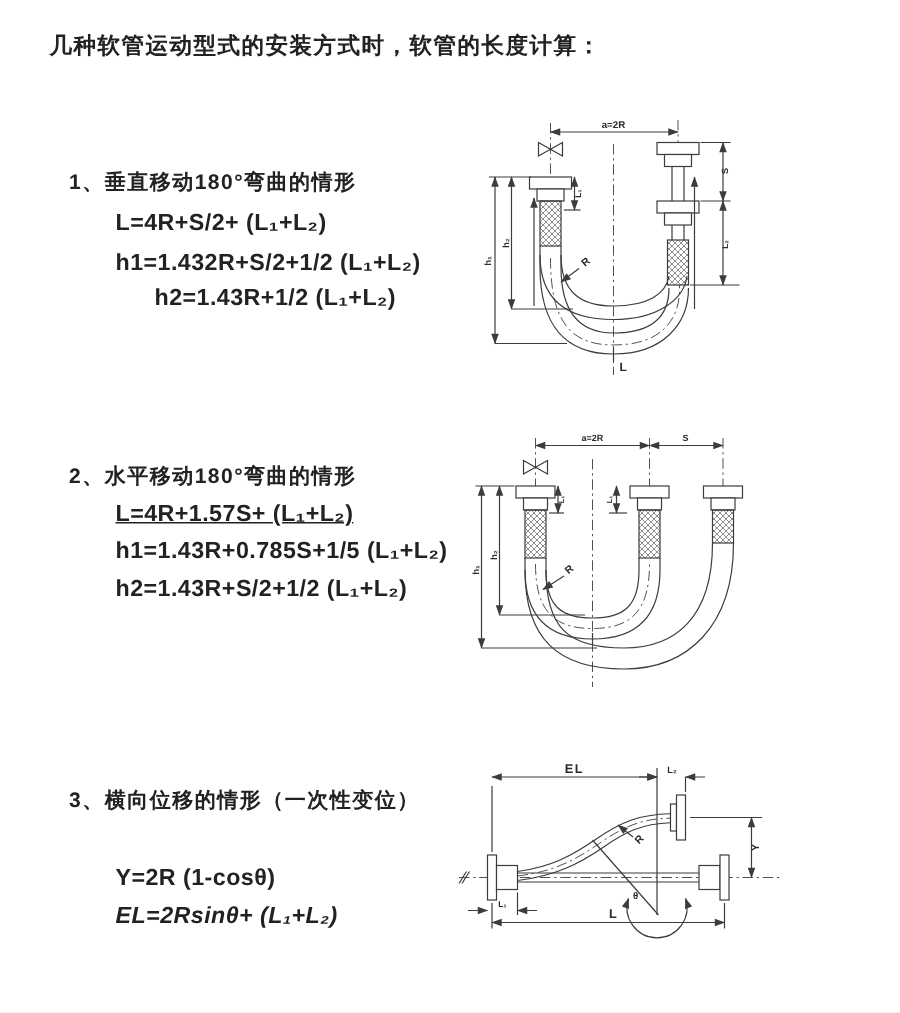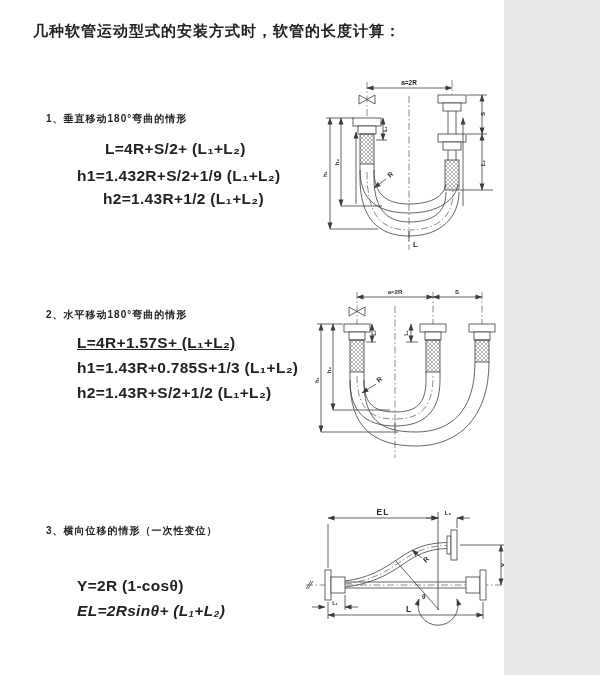--- a/index.html
+++ b/index.html
@@ -1,42 +1,42 @@
 <!DOCTYPE html>
 <html><head>
 <meta charset="utf-8">
 <style>
   html,body{margin:0;padding:0;background:#e8e8e8;}
-  .canvas{position:relative;width:504px;height:675px;background:#ffffff;overflow:hidden;
+  .canvas{position:relative;width:600px;height:675px;background:#ffffff;overflow:hidden;
           font-family:"Liberation Sans","DejaVu Sans",sans-serif;}
   .t{position:absolute;color:#222;white-space:nowrap;line-height:1;}
   .doc-title{font-size:15px;font-weight:700;letter-spacing:1px;}
-  .heading{font-size:10px;font-weight:700;letter-spacing:1px;}
+  .heading{font-size:14px;font-weight:700;letter-spacing:1px;}
   .formula{font-size:15.5px;font-weight:600;letter-spacing:0.3px;}
   svg{position:absolute;overflow:visible;}
   .lbl{font-family:"Liberation Sans","DejaVu Sans",sans-serif;fill:#2a2a2a;stroke:none;font-weight:600;}
   .draw{stroke:#3c3c3c;stroke-width:0.8;fill:none;}
   .cl{stroke-dasharray:7 2.5 1.5 2.5;stroke-width:0.6;}
   .fit{fill:#ffffff;}
 </style>
 </head>
 <body>
 
 <div class="canvas">
 
   <div class="t doc-title" style="left:33px;top:23px;">几种软管运动型式的安装方式时，软管的长度计算：</div>
 
   <div class="t heading" style="left:46px;top:114px;">1、垂直移动180°弯曲的情形</div>
-  <div class="t formula" style="left:77px;top:141px;margin-left:28px;">L=4R+S/2+ (L₁+L₂)</div>
-  <div class="t formula" style="left:77px;top:168px;">h1=1.432R+S/2+1/9 (L₁+L₂)</div>
+  <div class="t formula" style="left:77px;top:141px;">L=4R+S/2+ (L₁+L₂)</div>
+  <div class="t formula" style="left:77px;top:168px;">h1=1.432R+S/2+1/2 (L₁+L₂)</div>
   <div class="t formula" style="left:77px;top:191px;margin-left:26px;">h2=1.43R+1/2 (L₁+L₂)</div>
 
   <div class="t heading" style="left:46px;top:310px;">2、水平移动180°弯曲的情形</div>
   <div class="t formula" style="left:77px;top:335px;text-decoration:underline;">L=4R+1.57S+ (L₁+L₂)</div>
-  <div class="t formula" style="left:77px;top:360px;">h1=1.43R+0.785S+1/3 (L₁+L₂)</div>
+  <div class="t formula" style="left:77px;top:360px;">h1=1.43R+0.785S+1/5 (L₁+L₂)</div>
   <div class="t formula" style="left:77px;top:385px;">h2=1.43R+S/2+1/2 (L₁+L₂)</div>
 
   <div class="t heading" style="left:46px;top:526px;">3、横向位移的情形（一次性变位）</div>
   <div class="t formula" style="left:77px;top:578px;">Y=2R (1-cosθ)</div>
   <div class="t formula" style="left:77px;top:603px;font-style:italic;">EL=2Rsinθ+ (L₁+L₂)</div>
 
   <svg style="left:310px;top:66px;" width="280" height="200" viewBox="0 0 280 200">
     <defs>
       <pattern id="hatch1" width="4" height="4" patternUnits="userSpaceOnUse">
         <path d="M0,0 L4,4 M4,0 L0,4" stroke="#6a6a6a" stroke-width="0.5"></path>

